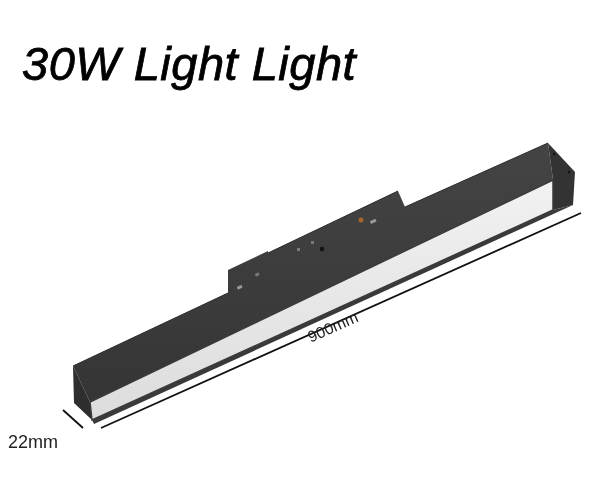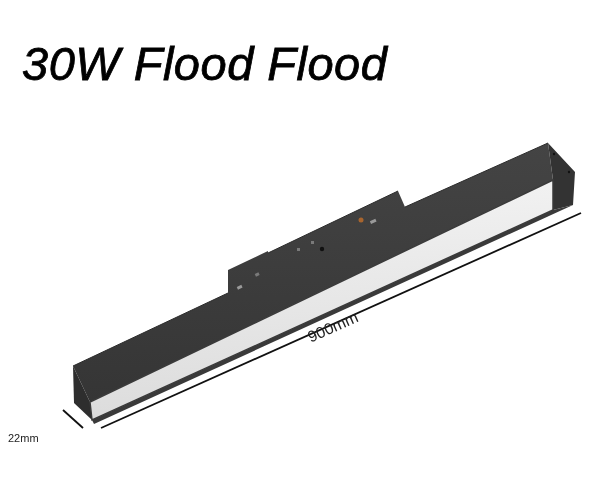--- a/index.html
+++ b/index.html
@@ -10,26 +10,26 @@
       font-size: 47px; font-weight: normal; font-style: italic;
       color: #000000; letter-spacing: 0.5px; white-space: nowrap;
       -webkit-text-stroke: 0.8px #000;
     }
     .diagram { position: absolute; left: 0; top: 0; width: 600px; height: 493px; }
     .dim-label {
       position: absolute; font-family: "Liberation Sans", sans-serif;
       font-size: 15px; color: #222222; white-space: nowrap;
     }
     .dim-length { left: 305px; top: 330px; transform: rotate(-24deg); transform-origin: left top; font-size: 16px; }
-    .dim-width { left: 8px; top: 432px; font-size: 11px; }
+    .dim-width { left: 8px; top: 432px; font-size: 18px; }
   </style>
 </head>
 <body>
 
-<div class="title">30W Flood Flood</div>
+<div class="title">30W Light Light</div>
 
 <svg class="diagram" viewBox="0 0 600 493" xmlns="http://www.w3.org/2000/svg">
   <defs>
     <linearGradient id="sideGrad" x1="0" y1="0" x2="0" y2="1">
       <stop offset="0" stop-color="#444444"></stop>
       <stop offset="1" stop-color="#353535"></stop>
     </linearGradient>
     <linearGradient id="lightGrad" x1="0" y1="0" x2="0.1" y2="1">
       <stop offset="0" stop-color="#f4f4f4"></stop>
       <stop offset="1" stop-color="#dcdcdc"></stop>

